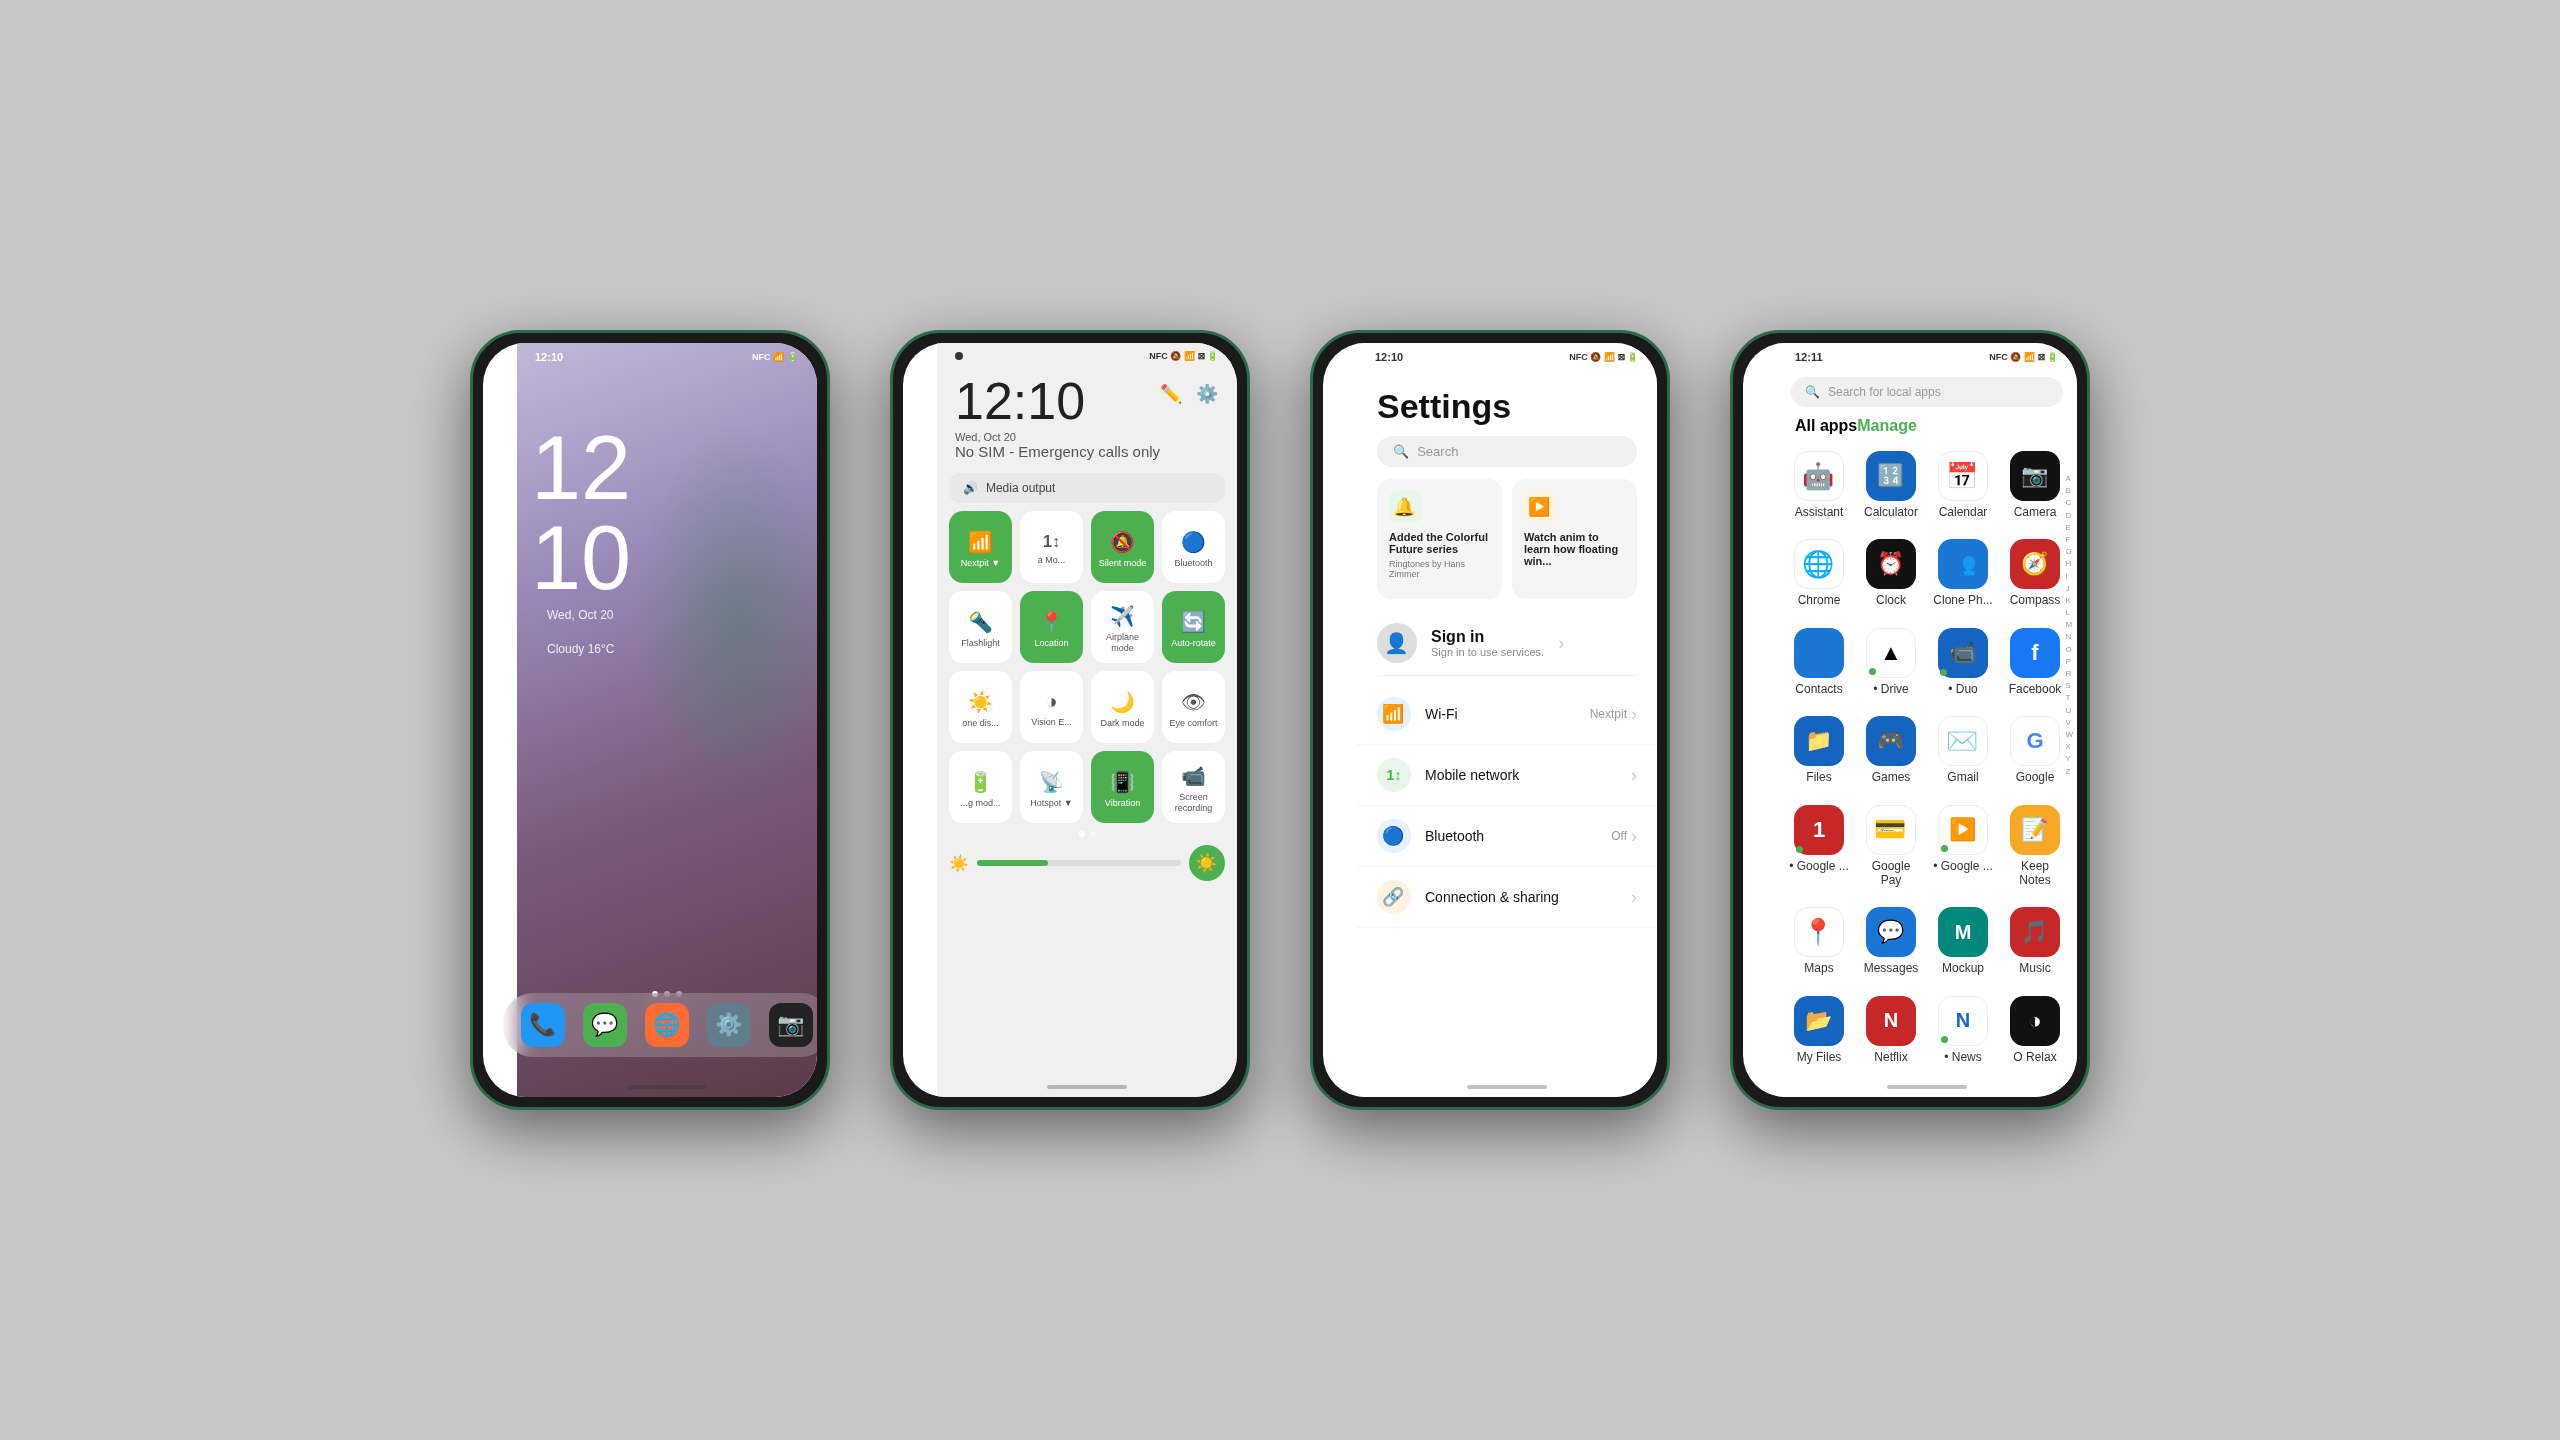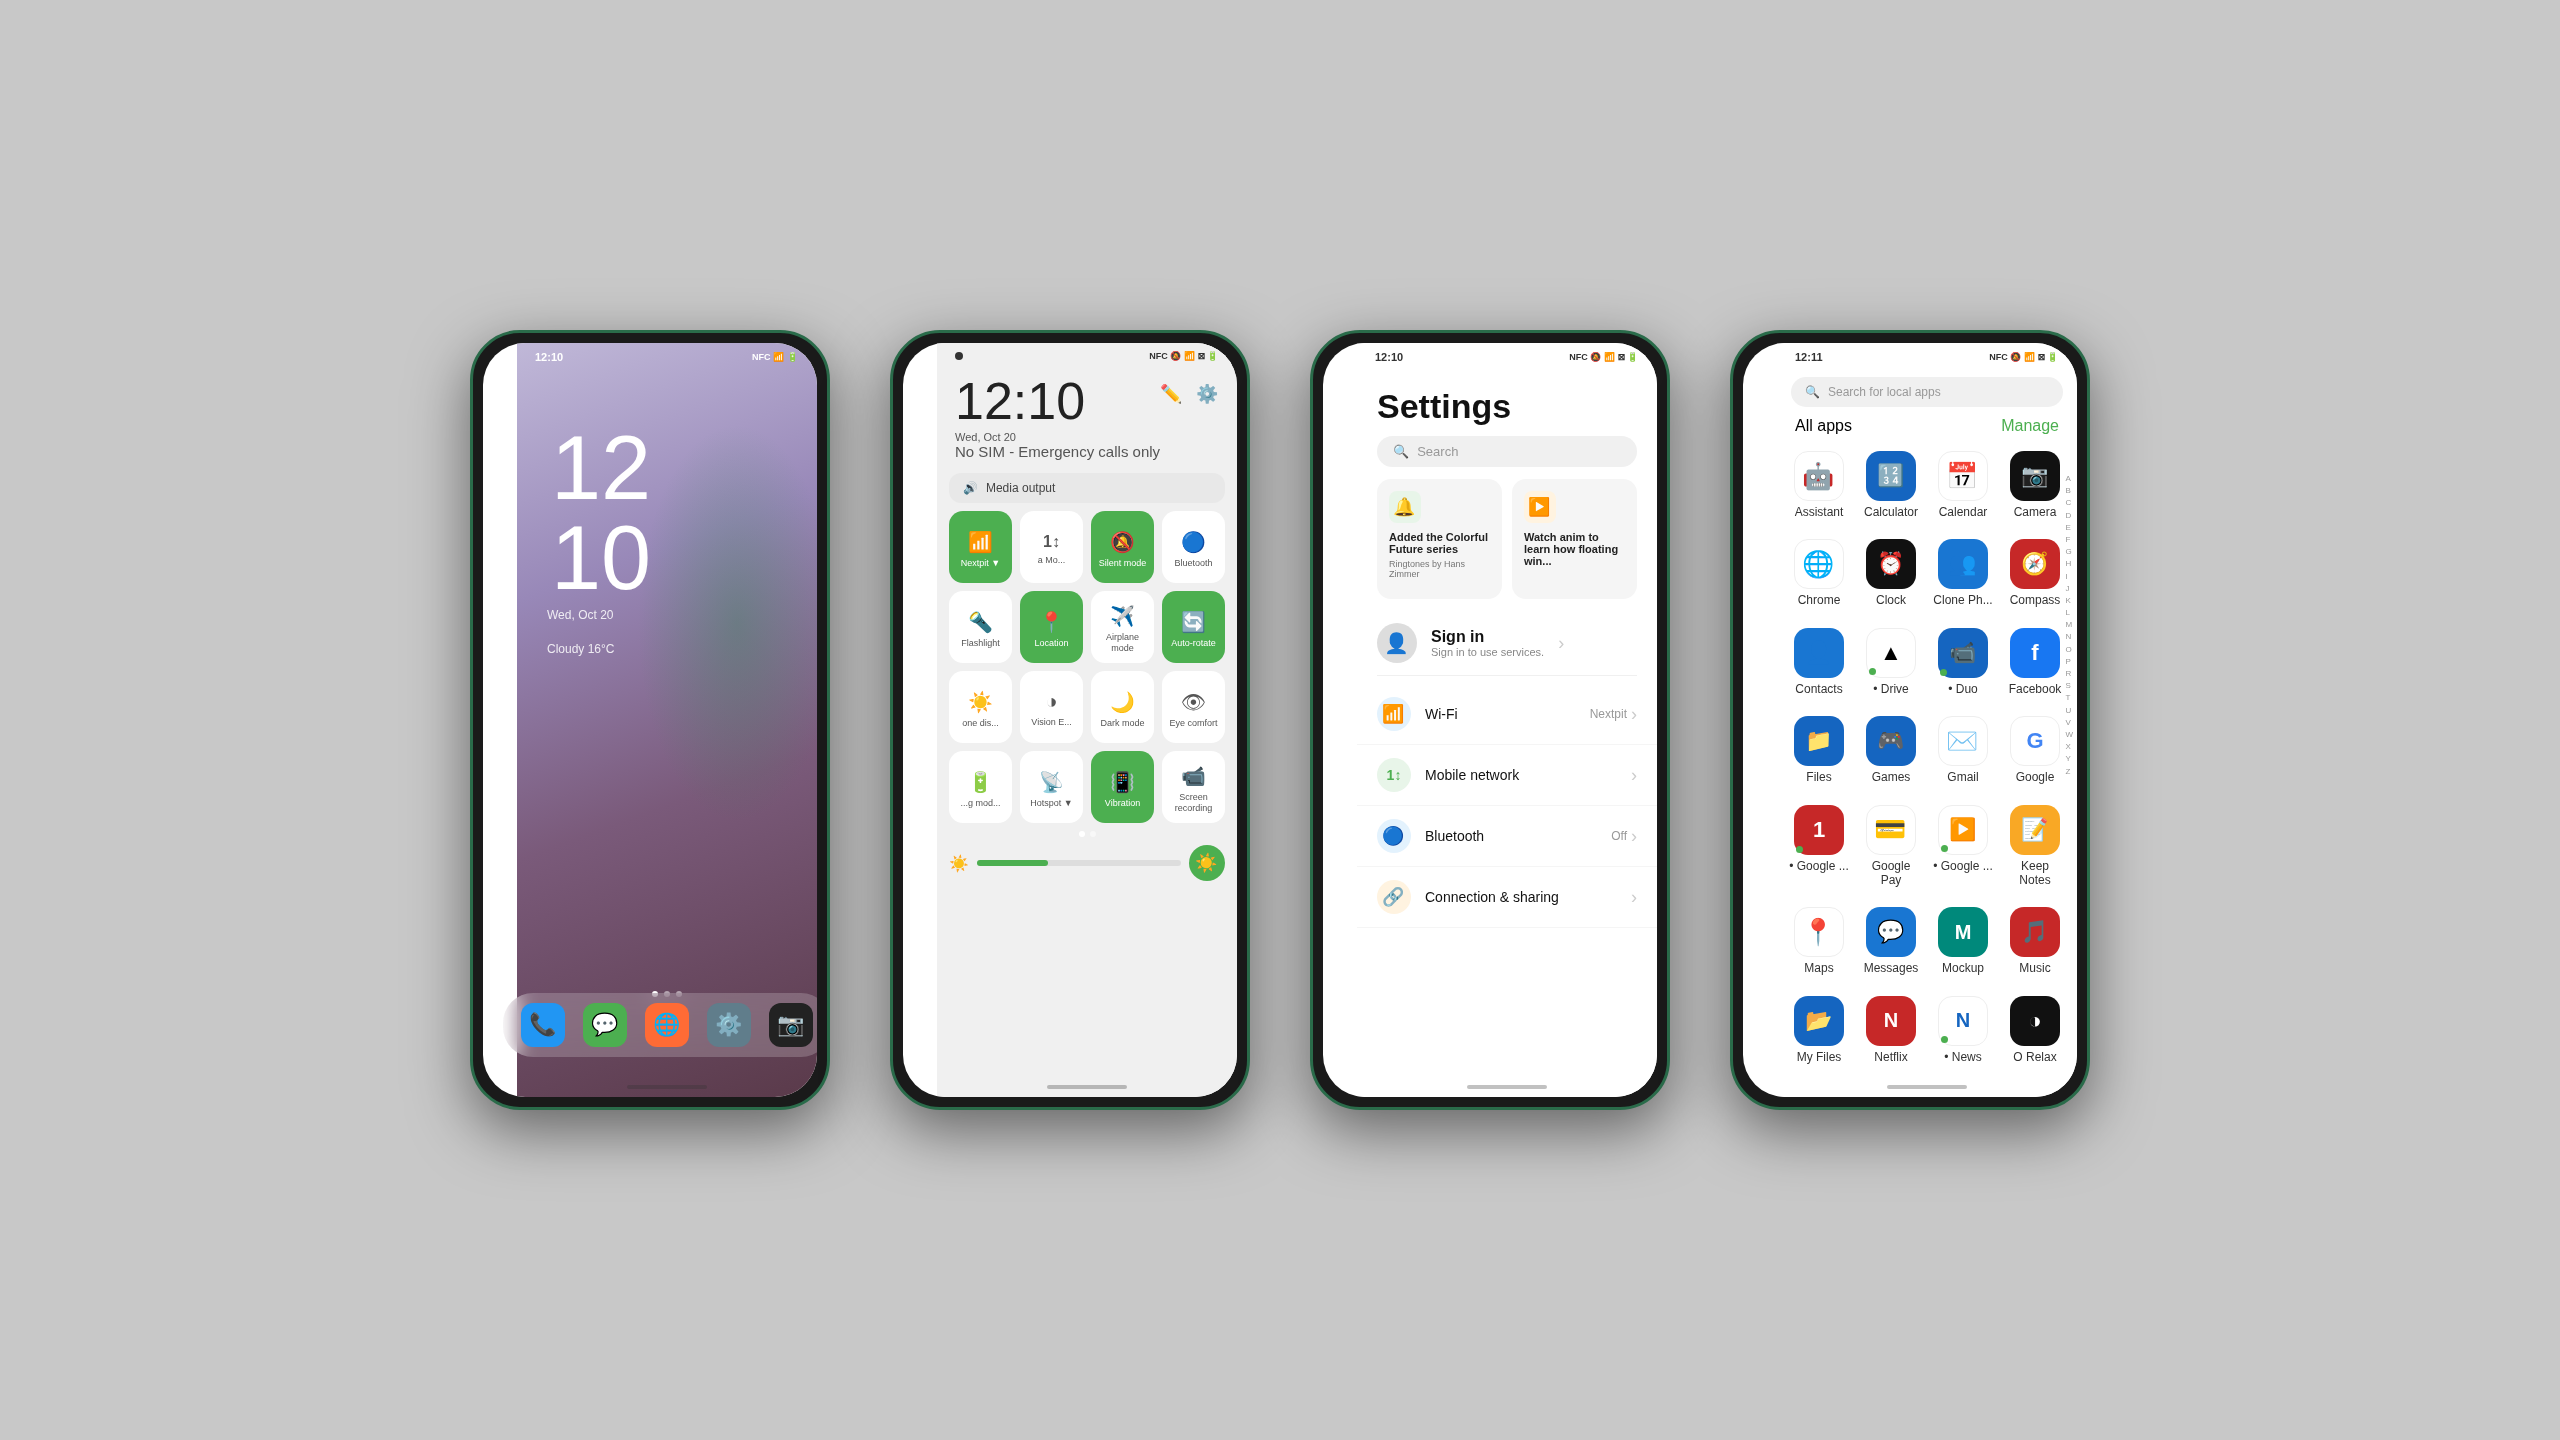--- a/index.html
+++ b/index.html
@@ -59,21 +59,21 @@
     
     .phone1-screen {
       background: linear-gradient(160deg, #c0b8d8 0%, #9888b8 30%, #7a5a7a 60%, #5a3a4a 100%);
       position: relative;
       width: 100%;
       height: 100%;
     }
     .phone1-clock {
       position: absolute;
       top: 80px;
-      left: 34px;
+      left: 14px;
       color: #fff;
     }
     .phone1-clock .hour {
       font-size: 90px;
       font-weight: 200;
       line-height: 1;
     }
     .phone1-clock .minute {
       font-size: 90px;
       font-weight: 200;
@@ -329,23 +329,23 @@
       border-radius: 24px;
       padding: 8px 14px;
       display: flex;
       align-items: center;
       gap: 8px;
       color: #999;
       font-size: 12px;
     }
     .apps-header {
       display: flex;
-      justify-content: space-between;
       align-items: center;
       padding: 2px 18px 8px;
+      font-weight: bold;
     }
     .apps-alphabet {
       position: absolute;
       right: 4px;
       top: 130px;
       display: flex;
       flex-direction: column;
       gap: 1px;
     }
     .alpha-letter { font-size: 8px; color: #999; line-height: 1.4; }

